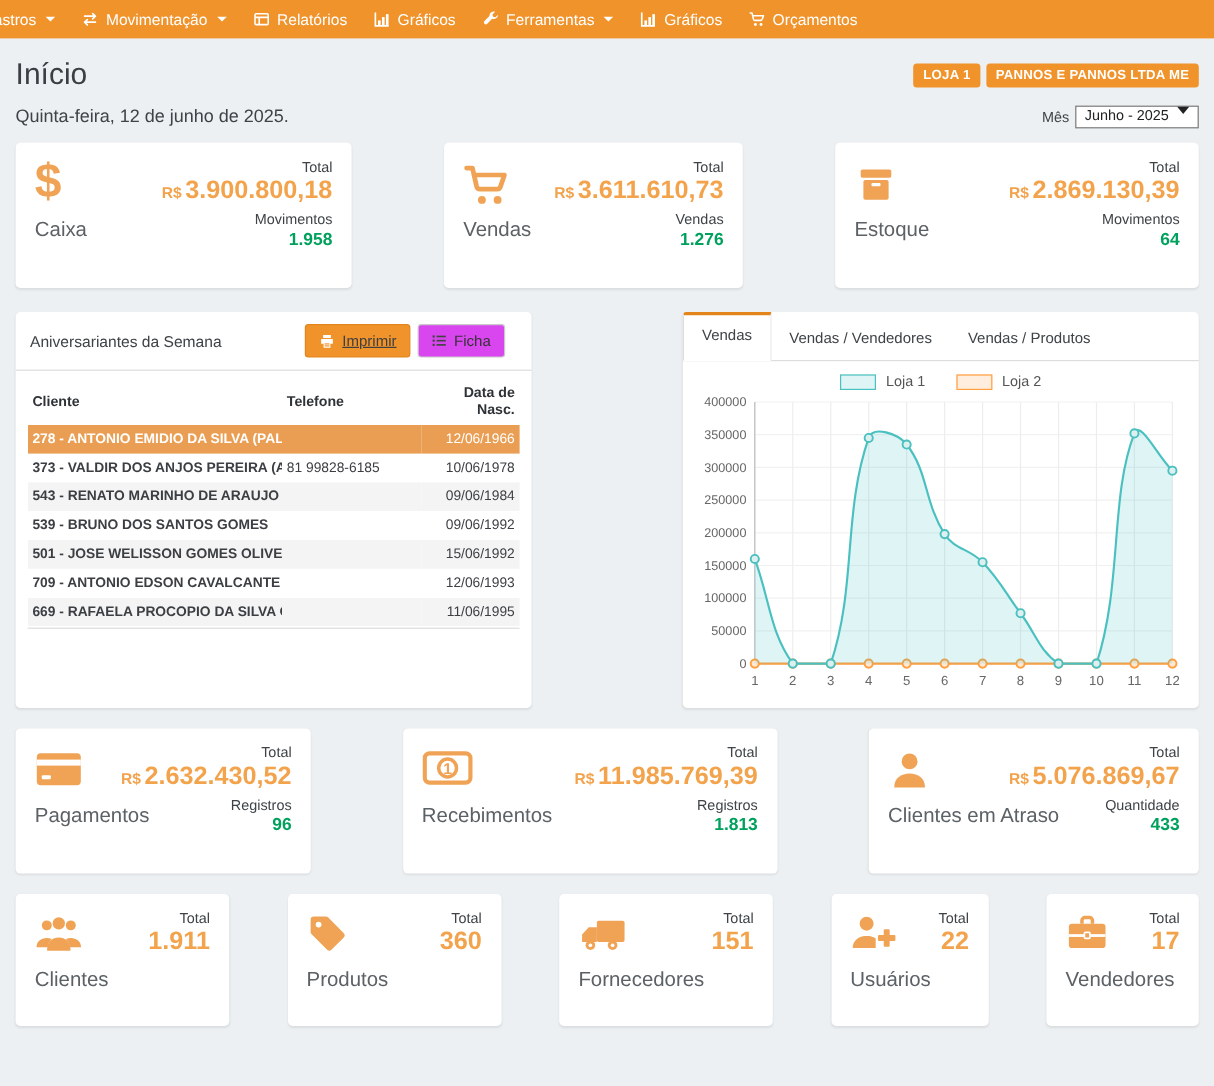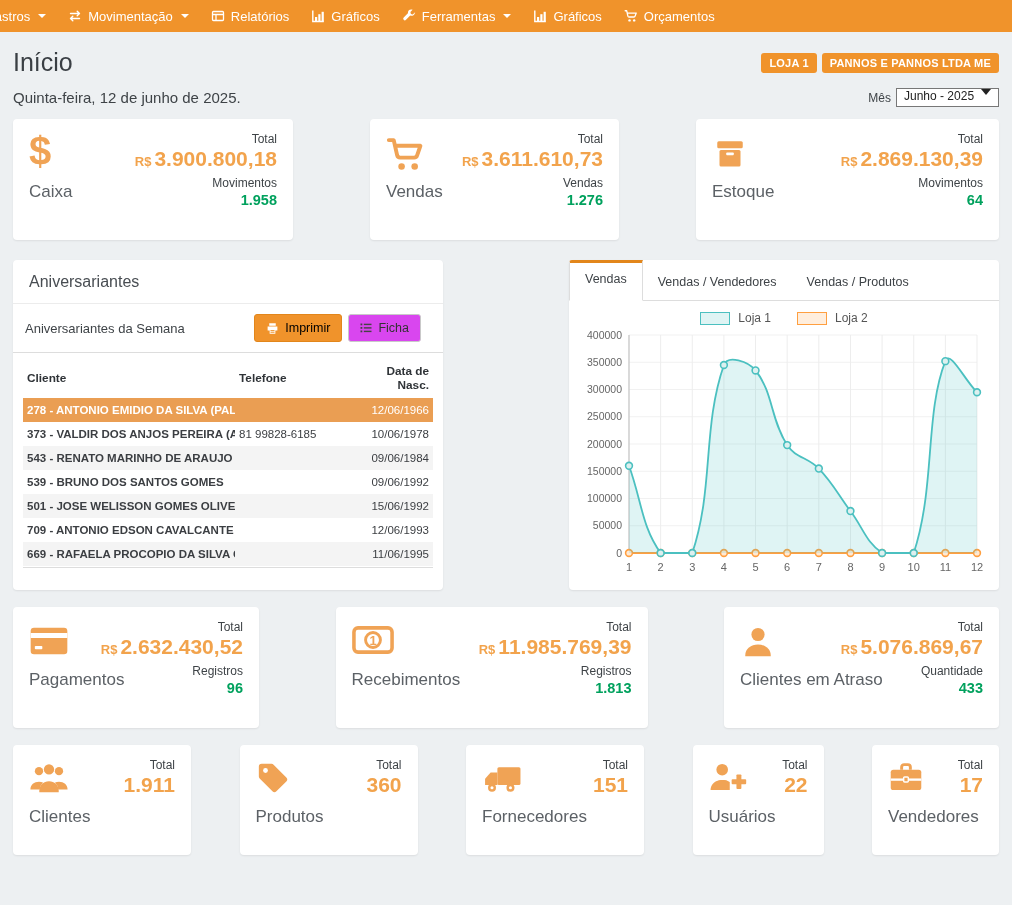--- a/index.html
+++ b/index.html
@@ -53,21 +53,21 @@
   
   .panels { display:flex; justify-content:space-between; margin-top:20px; }
   .panel { width:430px; height:330px; background:#fff; border-radius:4px; box-shadow:0 1px 2px rgba(0,0,0,.08); }
 
   
   .panel-title { font-size:16px; color:#484d52; padding:13px 16px 12px; border-bottom:1px solid #ececec; }
   .sub-row { display:flex; justify-content:space-between; align-items:center; padding:10px 22px 10px 12px; border-bottom:1px solid #ddd; margin:0 0; }
   .sub-title { font-size:13px; color:#3e4347; }
   .btns { display:flex; gap:6px; }
   .btn { display:flex; align-items:center; gap:6px; font-size:12.5px; padding:6px 11px; border-radius:3px; cursor:pointer; }
-  .btn-orange { background:#f0932b; border:1px solid #e2861b; color:#000000; }
+  .btn-orange { background:#f0932b; border:1px solid #e2861b; color:#404040;text-decoration:underline; }
   .btn-gray { background:#d946ef; border:1px solid #c9c9c9; color:#333; }
   table.bday { width:calc(100% - 20px); margin:4px 10px 0; border-collapse:collapse; font-size:11.5px; }
   table.bday th { text-align:left; color:#2f3337; padding:7px 4px 6px; font-size:11.8px; }
   table.bday th.ph, table.bday td.ph { text-align:left; width:116px; }
   table.bday th.dt, table.bday td.dt { text-align:right; width:82px; }
   table.bday td { padding:6px 4px; color:#3b3e42; white-space:nowrap; overflow:hidden; }
   table.bday td.cl { font-weight:bold; max-width:210px; }
   table.bday tbody tr { cursor:pointer; }
   table.bday tbody tr:nth-child(odd) { background:#f4f4f4; }
   table.bday tbody tr.hl { background:#ea9e53; }
@@ -200,21 +200,20 @@
         <div class="val"><span class="cur">R$</span><span>2.869.130,39</span></div>
         <div class="lbl2">Movimentos</div>
         <div class="cnt">64</div>
       </div>
     </div>
   </div>
 
   <div class="panels">
 
     <div class="panel">
-      <div class="panel-title">Aniversariantes</div>
       <div class="sub-row">
         <span class="sub-title">Aniversariantes da Semana</span>
         <div class="btns">
           <div class="btn btn-orange">
             <svg width="13" height="13" viewBox="0 0 16 16">
                 <path d="M4 1.5h8v3H4z M2 5.5h12v5h-2.5v4h-7v-4H2z" fill="#fff"></path>
                 <rect x="5.5" y="10" width="5" height="1.2" fill="#f0932b"></rect>
                 <rect x="5.5" y="12" width="5" height="1.2" fill="#f0932b"></rect>
               </svg>
             <span>Imprimir</span>

